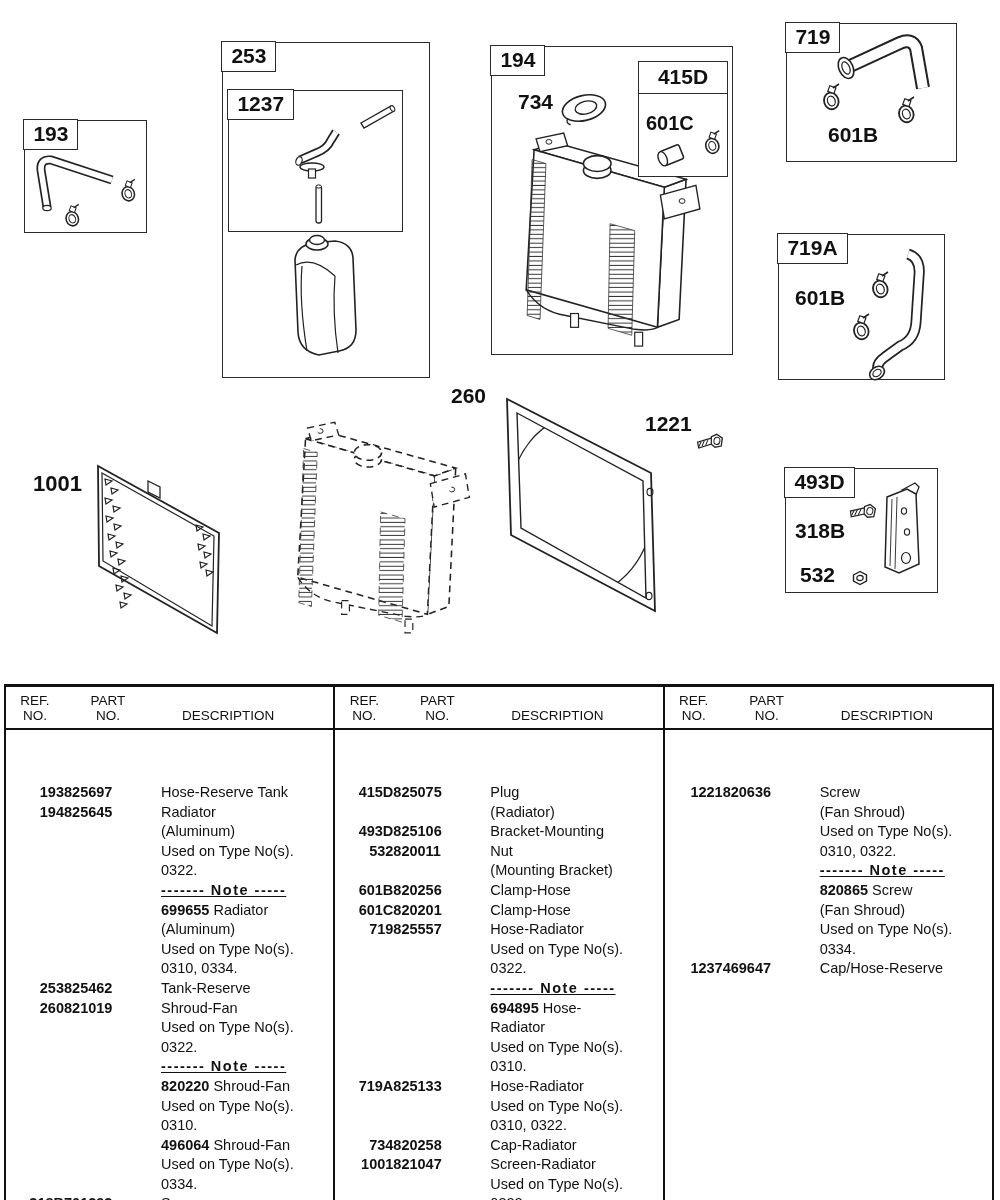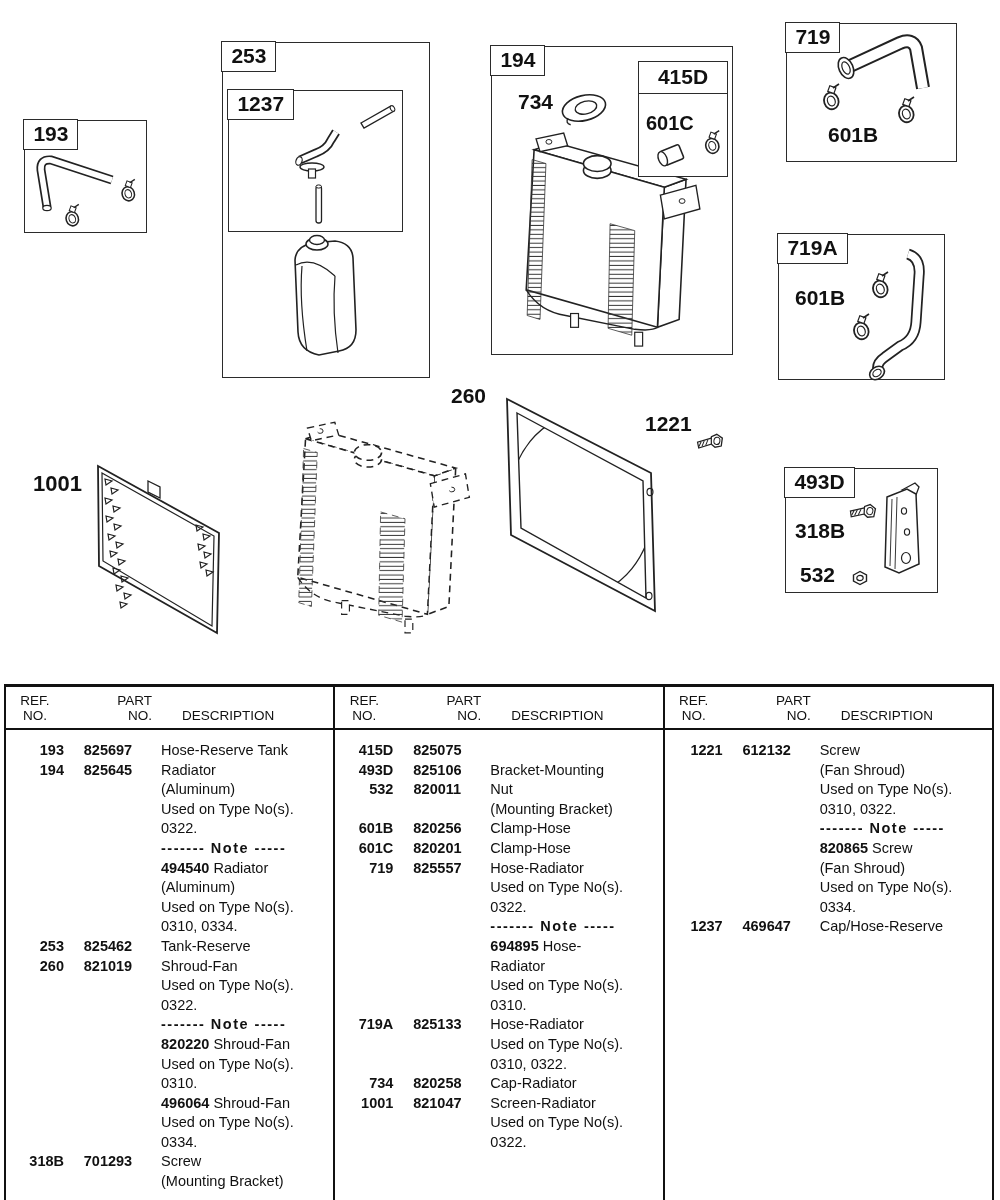--- a/index.html
+++ b/index.html
@@ -10,33 +10,33 @@
   .pbox-label{position:absolute;top:-1.6px;left:-1.6px;border:1.6px solid #2b2b2b;background:#fff;
         font-weight:700;font-size:21px;line-height:1.05;padding:3px 9px 4px;white-space:nowrap;}
   .titlebar{position:absolute;top:0;left:0;right:0;border-bottom:1.6px solid #2b2b2b;
         font-weight:700;font-size:21px;text-align:center;padding:3px 0 4px;background:#fff;}
   .flabel{position:absolute;font-weight:700;font-size:21px;line-height:1;white-space:nowrap;}
   .psvg{position:absolute;overflow:visible;}
   
   .ptable{position:absolute;left:4px;top:684px;width:990px;height:516px;box-sizing:border-box;
         border-top:3px solid #111;border-left:2px solid #111;border-right:2px solid #111;
         display:flex;overflow:hidden;background:#fff;}
-  .tcol{flex:1 1 0;display:flex;flex-direction:column;min-width:0;}
+  .tcol{flex:1 1 0;display:flex;flex-direction:column;min-width:0;gap:42px;}
   .tcol.mid{border-left:2px solid #111;border-right:2px solid #111;}
   .thead{display:flex;align-items:flex-end;padding:6px 0 5px;border-bottom:2.5px solid #111;
         font-size:13.5px;line-height:15px;}
   .h-ref{width:58px;text-align:center;}
-  .h-part{width:88px;text-align:right;}
+  .h-part{width:88px;text-align:center;}
   .h-desc{flex:1;padding-left:30px;}
   .tbody{padding-top:11px;font-size:14.5px;line-height:19.6px;}
   .trow{display:flex;align-items:flex-start;}
   .tref{width:58px;text-align:right;font-weight:700;flex:none;}
-  .tpart{width:88px;text-align:center;font-weight:700;flex:none;}
+  .tpart{width:88px;text-align:left;font-weight:700;flex:none;}
   .tdesc{flex:1;padding-left:9px;min-width:0;}
-  .note-line{font-weight:700;letter-spacing:1.5px;white-space:nowrap;}
+  .note-line{font-weight:700;letter-spacing:1.5px;white-space:nowrap;text-decoration:underline;}
   .bnum{font-weight:700;}
 </style>
 </head>
 <body>
 
 <div class="page">
 
   <svg width="0" height="0" style="position:absolute" aria-hidden="true">
     <defs>
       <pattern id="hatch" width="4.5" height="4.5" patternUnits="userSpaceOnUse">
@@ -265,21 +265,21 @@
           </div>
           <div class="trow">
             <div class="tref">194</div>
             <div class="tpart">825645</div>
             <div class="tdesc">
               <div>Radiator</div>
               <div>(Aluminum)</div>
               <div>Used on Type No(s).</div>
               <div>0322.</div>
               <div class="note-line">------- Note -----</div>
-              <div><span class="bnum">494540</span> Radiator</div>
+              <div><span class="bnum">699655</span> Radiator</div>
               <div>(Aluminum)</div>
               <div>Used on Type No(s).</div>
               <div>0310, 0334.</div>
             </div>
           </div>
           <div class="trow">
             <div class="tref">253</div>
             <div class="tpart">825462</div>
             <div class="tdesc">
               <div>Tank-Reserve</div>
@@ -321,20 +321,24 @@
         <div class="h-part">
           <div>PART</div>
             <div>NO.</div>
         </div>
         <div class="h-desc">DESCRIPTION</div>
       </div>
       <div class="tbody">
           <div class="trow">
             <div class="tref">415D</div>
             <div class="tpart">825075</div>
+            <div class="tdesc">
+              <div>Plug</div>
+              <div>(Radiator)</div>
+            </div>
           </div>
           <div class="trow">
             <div class="tref">493D</div>
             <div class="tpart">825106</div>
             <div class="tdesc">
               <div>Bracket-Mounting</div>
             </div>
           </div>
           <div class="trow">
             <div class="tref">532</div>
@@ -408,21 +412,21 @@
         </div>
         <div class="h-part">
           <div>PART</div>
             <div>NO.</div>
         </div>
         <div class="h-desc">DESCRIPTION</div>
       </div>
       <div class="tbody">
           <div class="trow">
             <div class="tref">1221</div>
-            <div class="tpart">612132</div>
+            <div class="tpart">820636</div>
             <div class="tdesc">
               <div>Screw</div>
               <div>(Fan Shroud)</div>
               <div>Used on Type No(s).</div>
               <div>0310, 0322.</div>
               <div class="note-line">------- Note -----</div>
               <div><span class="bnum">820865</span> Screw</div>
               <div>(Fan Shroud)</div>
               <div>Used on Type No(s).</div>
               <div>0334.</div>

